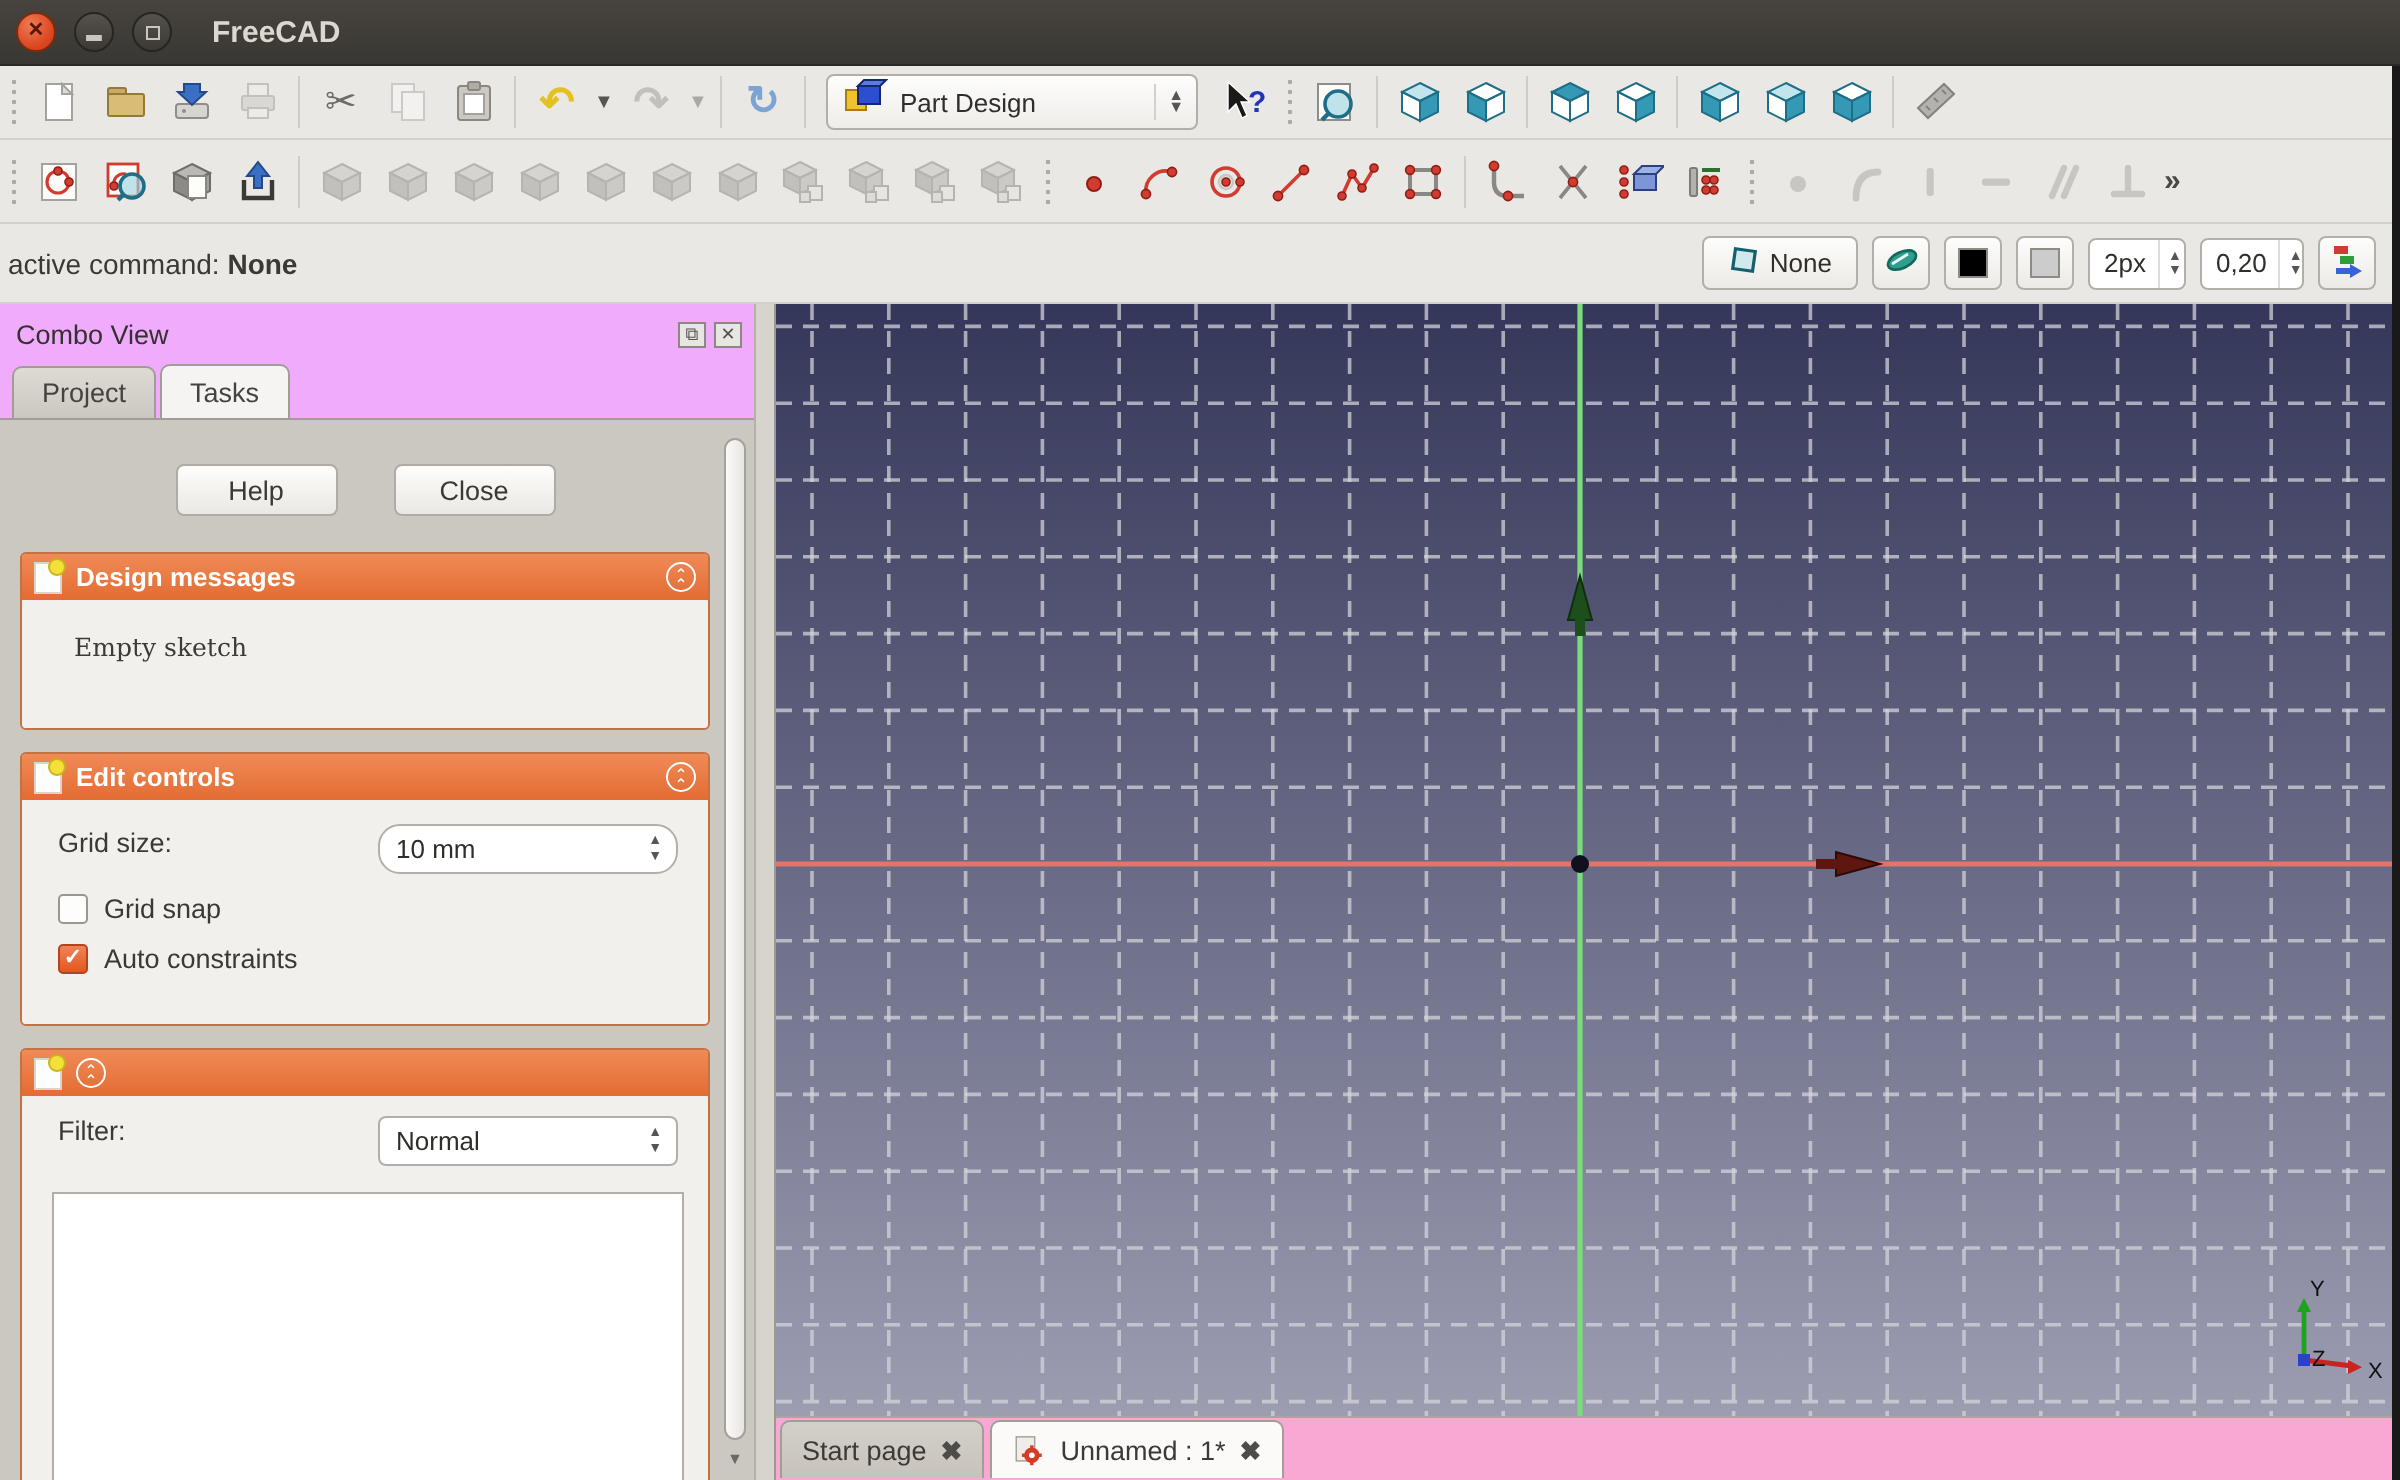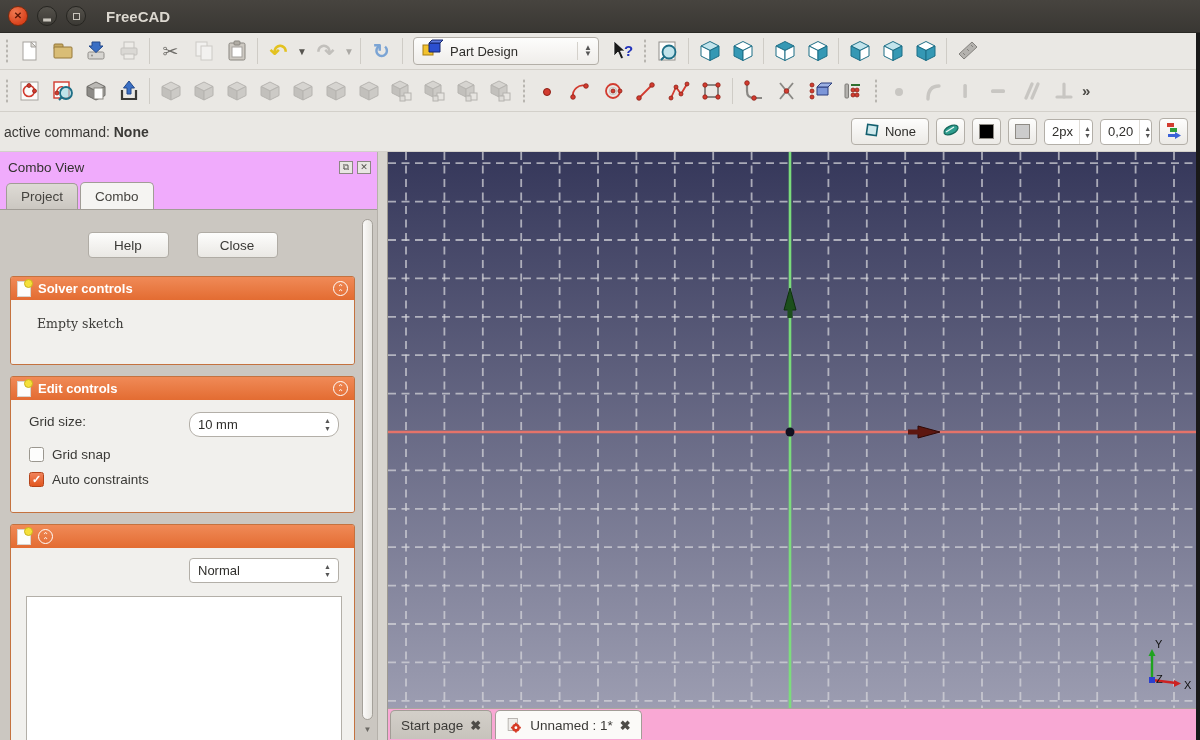--- a/index.html
+++ b/index.html
@@ -699,32 +699,32 @@
 </div>
 
 <div id="leftpanel">
   <div id="cv-titlerow">
     <span id="cv-title">Combo View</span>
     <span class="cv-mini" id="cv-float">⧉</span>
     <span class="cv-mini">✕</span>
   </div>
   <div id="cv-tabs">
     <div class="cv-tab">Project</div>
-    <div class="cv-tab active">Combo</div>
+    <div class="cv-tab active">Tasks</div>
   </div>
   <div id="cv-content">
     <div id="cv-btnrow">
       <div class="gtk-btn">Help</div>
       <div class="gtk-btn mnemonic">Close</div>
     </div>
 
     <div class="tsection">
       <div class="tsec-head">
         <span class="note-ico"></span>
-        <span class="tsec-title">Solver controls</span>
+        <span class="tsec-title">Design messages</span>
         <span class="collapse-ico">
             <span>⌃</span>
             <span>⌃</span>
           </span>
       </div>
       <div class="tsec-body" id="solver-body">Empty sketch</div>
     </div>
 
     <div class="tsection">
       <div class="tsec-head">
@@ -759,20 +759,23 @@
 
     <div class="tsection">
       <div class="tsec-head">
         <span class="note-ico"></span>
         <span class="collapse-ico">
             <span>⌃</span>
             <span>⌃</span>
           </span>
       </div>
       <div class="tsec-body" id="constraints-body">
+        <div class="form-row">
+          <span class="form-label">Filter:</span>
+        </div>
         <div class="spinfull" id="filter-spin">
           <span>Normal</span>
           <span class="arrows">
               <span>▲</span>
               <span>▼</span>
             </span>
         </div>
         <div id="constraints-list"></div>
       </div>
     </div>

